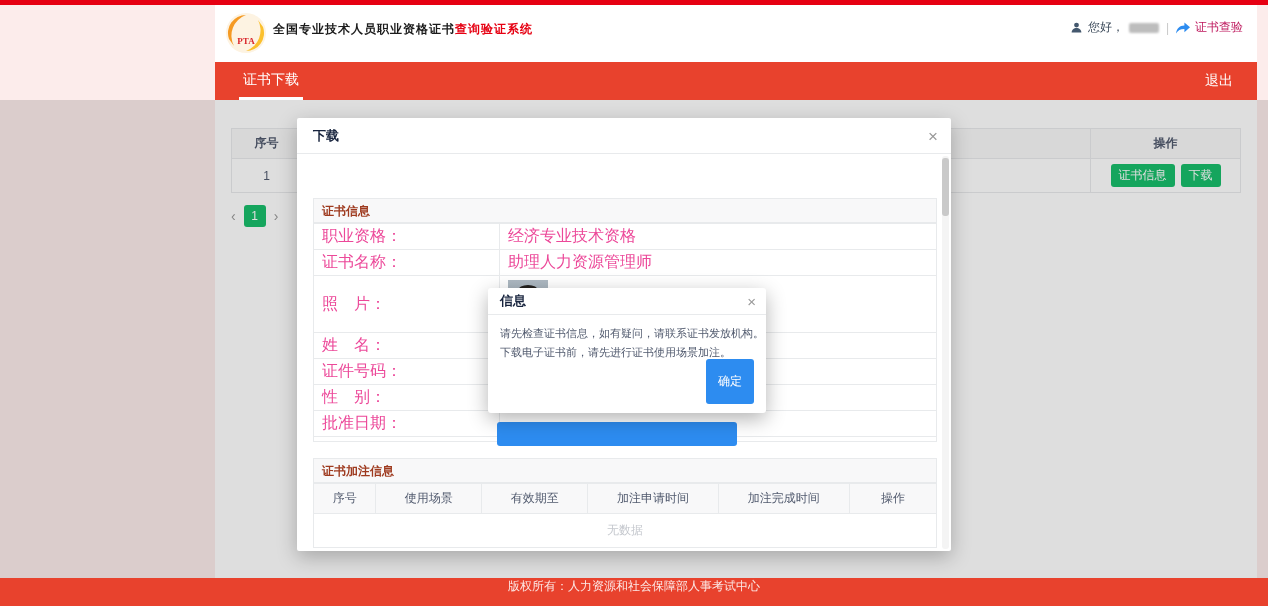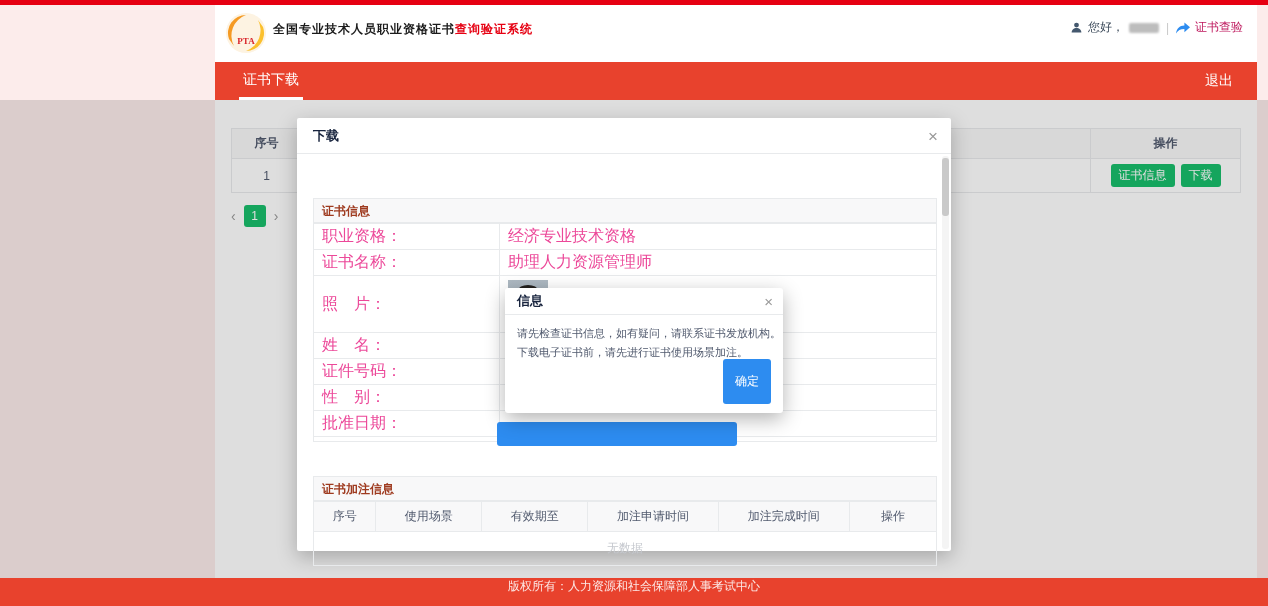--- a/index.html
+++ b/index.html
@@ -59,27 +59,27 @@
   .cert-table { width:100%; border-collapse:collapse; font-size:16px; color:#ec4899; }
   .cert-table td { border:1px solid #e8eaec; padding:2px 8px; }
   .cert-table td.lab { width:186px; }
   .photo { width:40px; height:48px; background:linear-gradient(#aeb9c2,#95a3af); position:relative; overflow:hidden; margin:2px 0; }
   .photo .hair { position:absolute; top:5px; left:50%; transform:translateX(-50%); width:20px; height:11px; background:#23211e; border-radius:50% 50% 20% 20%; }
   .photo .head { position:absolute; top:9px; left:50%; transform:translateX(-50%); width:16px; height:17px; background:#cfa486; border-radius:50% 50% 45% 45%; }
   .photo .shoulders { position:absolute; bottom:-6px; left:50%; transform:translateX(-50%); width:34px; height:18px; background:#e9eef2; border-radius:50% 50% 0 0; }
 
   .covered-btn { position:absolute; left:200px; top:232px; width:240px; height:24px; background:#2d8cf0; border:none; border-radius:3px; cursor:pointer; }
 
-  .sec-title2 { margin-top:34px; }
+  .sec-title2 { margin-top:16px; }
   .an-table { width:100%; border-collapse:collapse; font-size:12px; color:#515a6e; }
   .an-table th { border:1px solid #e8eaec; background:#f8f8f9; font-weight:normal; padding:6px 0; text-align:center; }
   .an-table td.no-data { border:1px solid #e8eaec; text-align:center; color:#c5c8ce; padding:8px 0; }
 
   
-  .modal-info { position:absolute; left:488px; top:288px; width:278px; height:125px; background:#fff; z-index:20; box-shadow:0 6px 20px rgba(0,0,0,.3); border-radius:3px;margin-left:17px; }
+  .modal-info { position:absolute; left:488px; top:288px; width:278px; height:125px; background:#fff; z-index:20; box-shadow:0 6px 20px rgba(0,0,0,.3); border-radius:3px; }
   .i-head { position:relative; height:27px; border-bottom:1px solid #e8eaec; display:flex; align-items:center; padding:0 12px; font-size:13px; font-weight:bold; color:#17233d; }
   .i-close { position:absolute; right:10px; top:50%; transform:translateY(-50%); font-size:15px; font-weight:normal; color:#999; cursor:pointer; line-height:1; }
   .i-body { padding:9px 12px 0 12px; font-size:11px; color:#515a6e; line-height:1.7; white-space:nowrap; }
   .btn-blue { position:absolute; right:12px; bottom:9px; background:#2d8cf0; color:#fff; font-size:12px; padding:14px 12px; border:none; border-radius:3px; cursor:pointer; }
 
   
   .footer { position:absolute; left:0; bottom:0; width:1268px; height:28px; background:#e8422d; display:flex; justify-content:center; font-size:12px; color:rgba(255,255,255,.88); }
 
   .icon { display:inline-flex; align-items:flex-start;font-family:Liberation Serif, serif; }
 </style>

